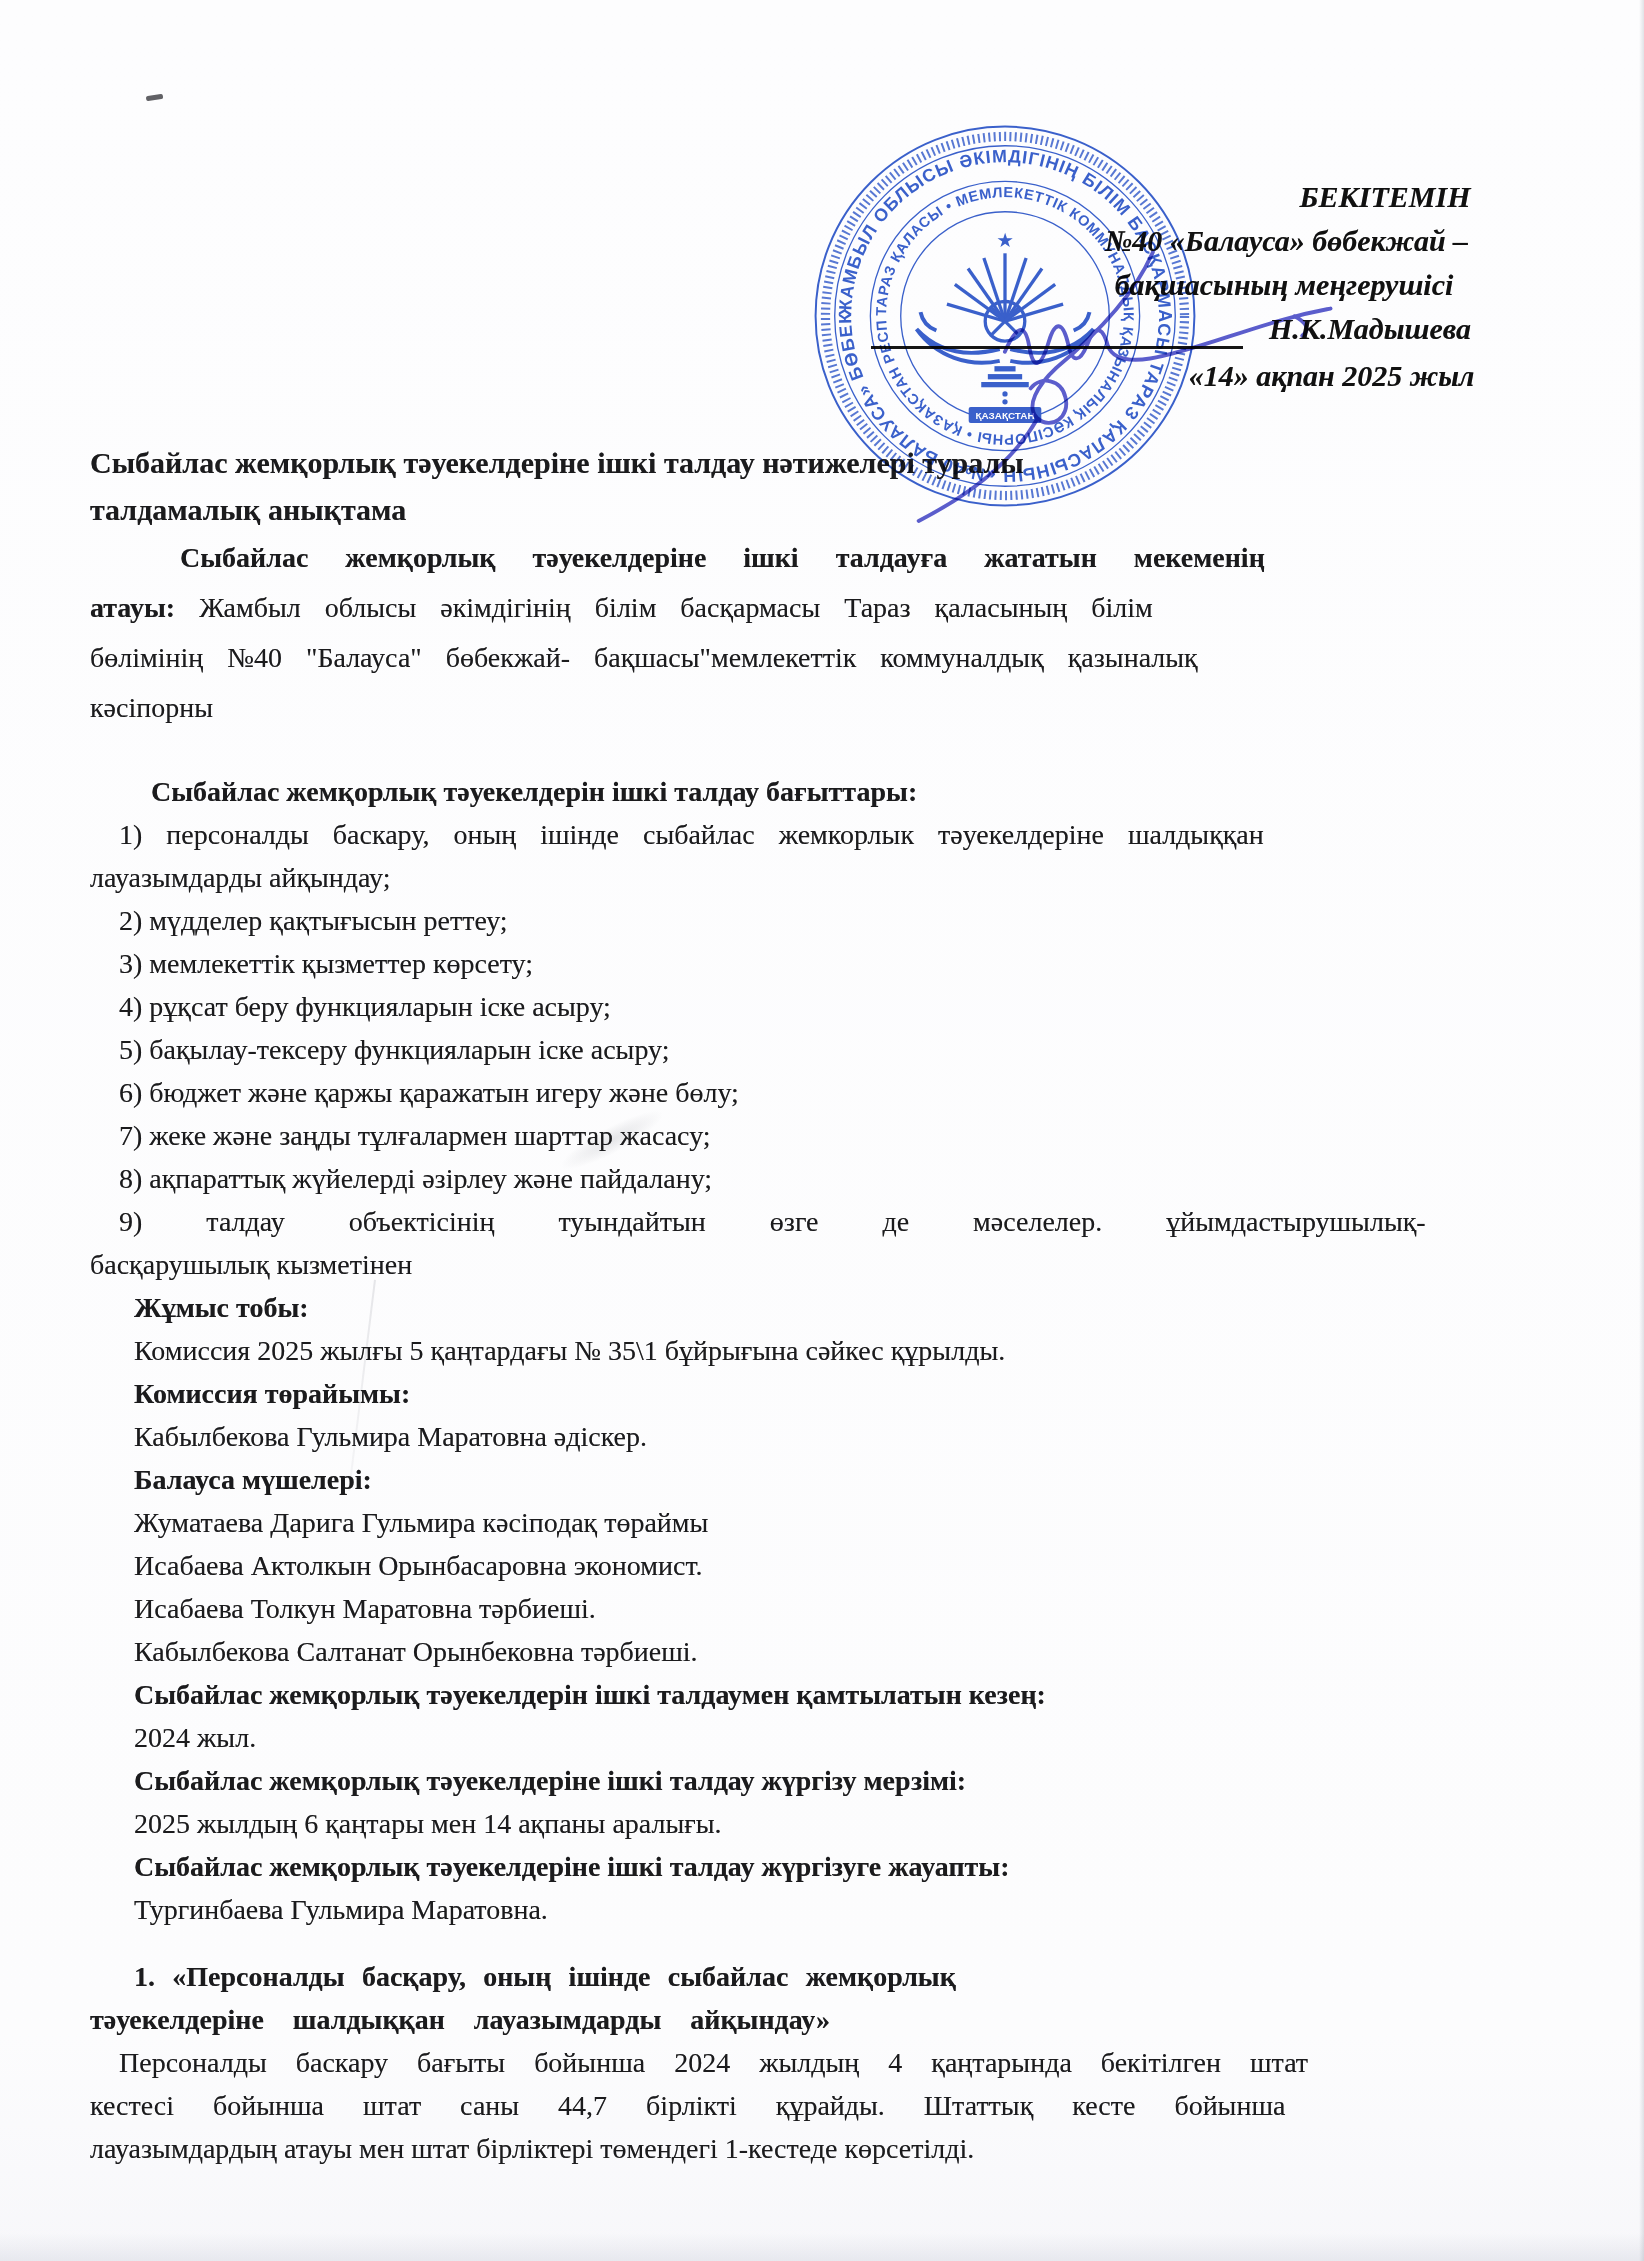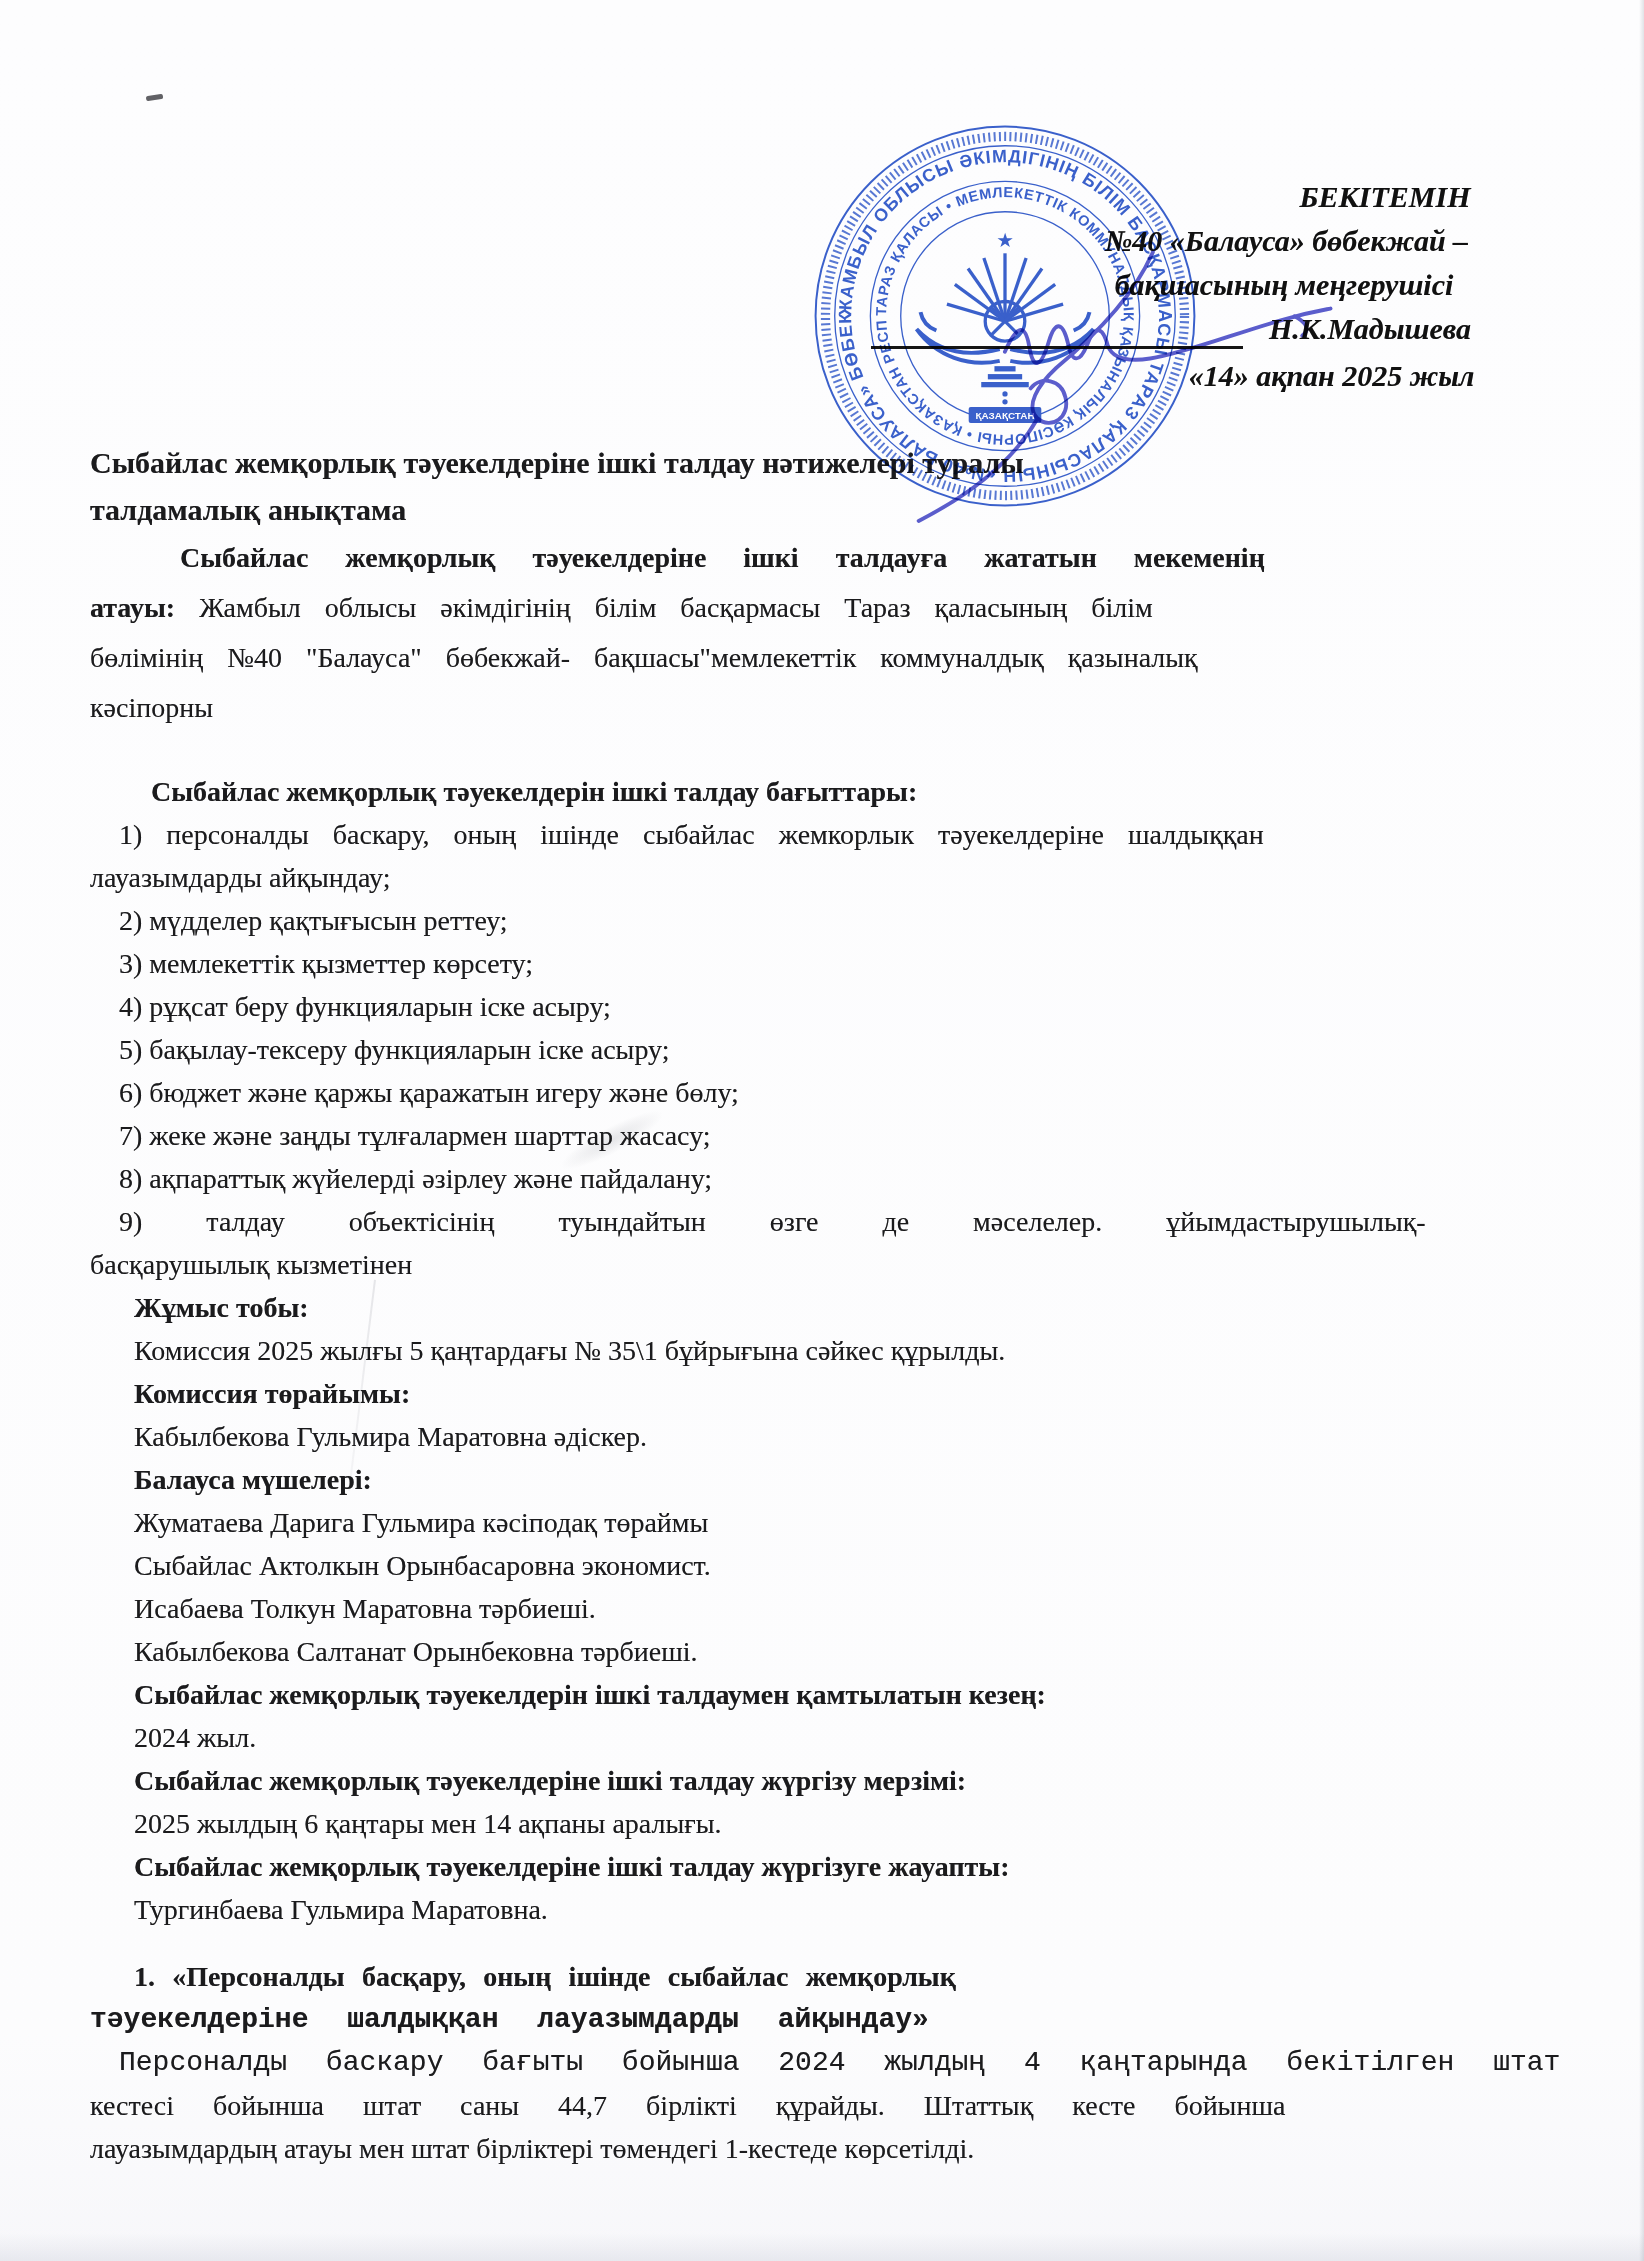--- a/index.html
+++ b/index.html
@@ -45,21 +45,21 @@
   .title{font-weight:bold;font-size:30px;line-height:47px;}
   .intro .ln{line-height:50px;}
   .b{font-weight:bold;}
   .in1{padding-left:29px;}
   .in2{padding-left:44px;}
   .in3{padding-left:61px;}
   .in4{padding-left:90px;}
   .mt-heading{margin-top:37px;}
   .ws16{word-spacing:10.3px;margin-top:24px;}
   .ws26{word-spacing:17px;}
-  .ws34{word-spacing:22px;font-family:Liberation Mono, monospace;}
+  .ws34{word-spacing:22px;}
   .ws46{word-spacing:30px;}
   .ws50{word-spacing:32px;}
   .ws88{word-spacing:57px;}
   
   .speck-dash{position:absolute;left:146px;top:95px;width:17px;height:4.5px;
     background:#3a3a3e;transform:rotate(-8deg);border-radius:1.9px;opacity:.8;z-index:1;}
   .smudge{position:absolute;left:554px;top:1127px;width:116px;height:26px;
     background:radial-gradient(ellipse at center,rgba(120,122,132,.18),transparent 70%);
     transform:rotate(-28deg);z-index:1;}
   .crease{position:absolute;left:361px;top:1279px;width:1.9px;height:213px;
@@ -178,21 +178,21 @@
     <div class="ln in1">8) ақпараттық жүйелерді әзірлеу және пайдалану;</div>
     <div class="ln in1 ws88">9) талдау объектісінің туындайтын өзге де мәселелер. ұйымдастырушылық-</div>
     <div class="ln">басқарушылық кызметінен</div>
 
     <div class="ln in2 b">Жұмыс тобы:</div>
     <div class="ln in2">Комиссия 2025 жылғы 5 қаңтардағы № 35\1 бұйрығына сәйкес құрылды.</div>
     <div class="ln in2 b">Комиссия төрайымы:</div>
     <div class="ln in2">Кабылбекова Гульмира Маратовна әдіскер.</div>
     <div class="ln in2 b">Балауса мүшелері:</div>
     <div class="ln in2">Жуматаева Дарига Гульмира кәсіподақ төраймы</div>
-    <div class="ln in2">Сыбайлас Актолкын Орынбасаровна экономист.</div>
+    <div class="ln in2">Исабаева Актолкын Орынбасаровна экономист.</div>
     <div class="ln in2">Исабаева Толкун Маратовна тәрбиеші.</div>
     <div class="ln in2">Кабылбекова Салтанат Орынбековна тәрбиеші.</div>
     <div class="ln in2 b">Сыбайлас жемқорлық тәуекелдерін ішкі талдаумен қамтылатын кезең:</div>
     <div class="ln in2">2024 жыл.</div>
     <div class="ln in2 b">Сыбайлас жемқорлық тәуекелдеріне ішкі талдау жүргізу мерзімі:</div>
     <div class="ln in2">2025 жылдың 6 қаңтары мен 14 ақпаны аралығы.</div>
     <div class="ln in2 b">Сыбайлас жемқорлық тәуекелдеріне ішкі талдау жүргізуге жауапты:</div>
     <div class="ln in2">Тургинбаева Гульмира Маратовна.</div>
 
     <div class="ln in2 b ws16">1. «Персоналды басқару, оның ішінде сыбайлас жемқорлық</div>

